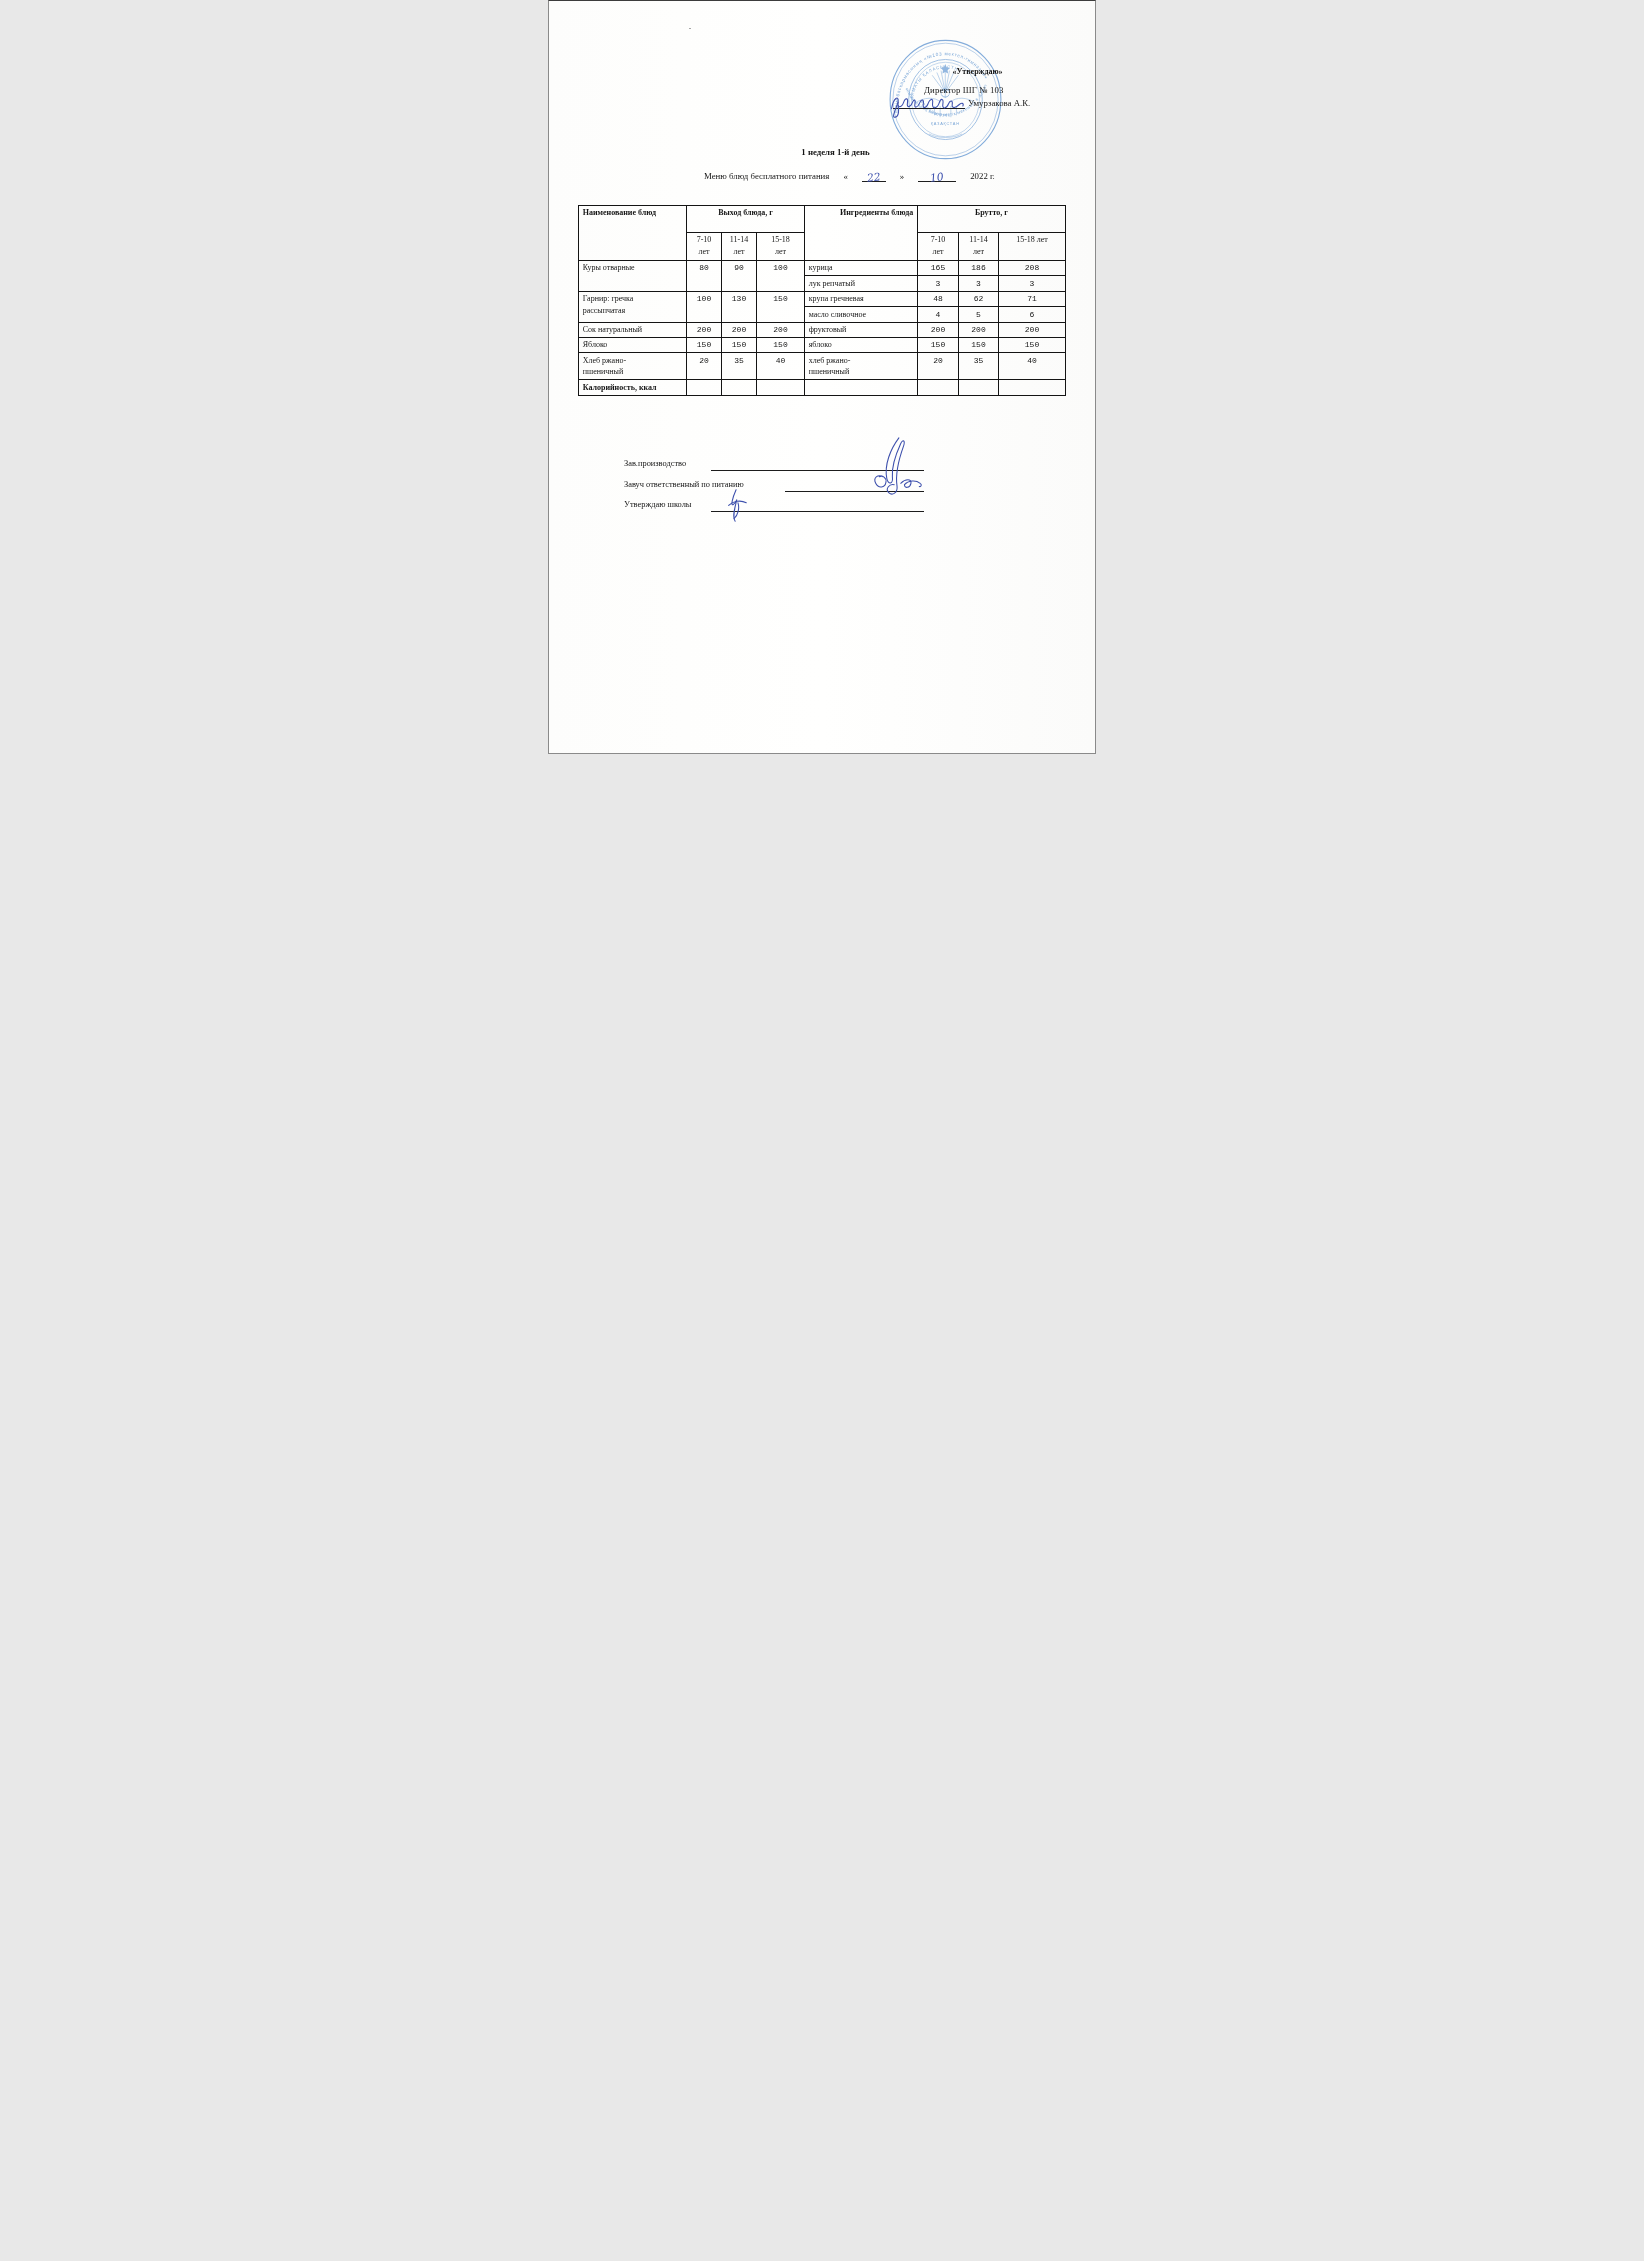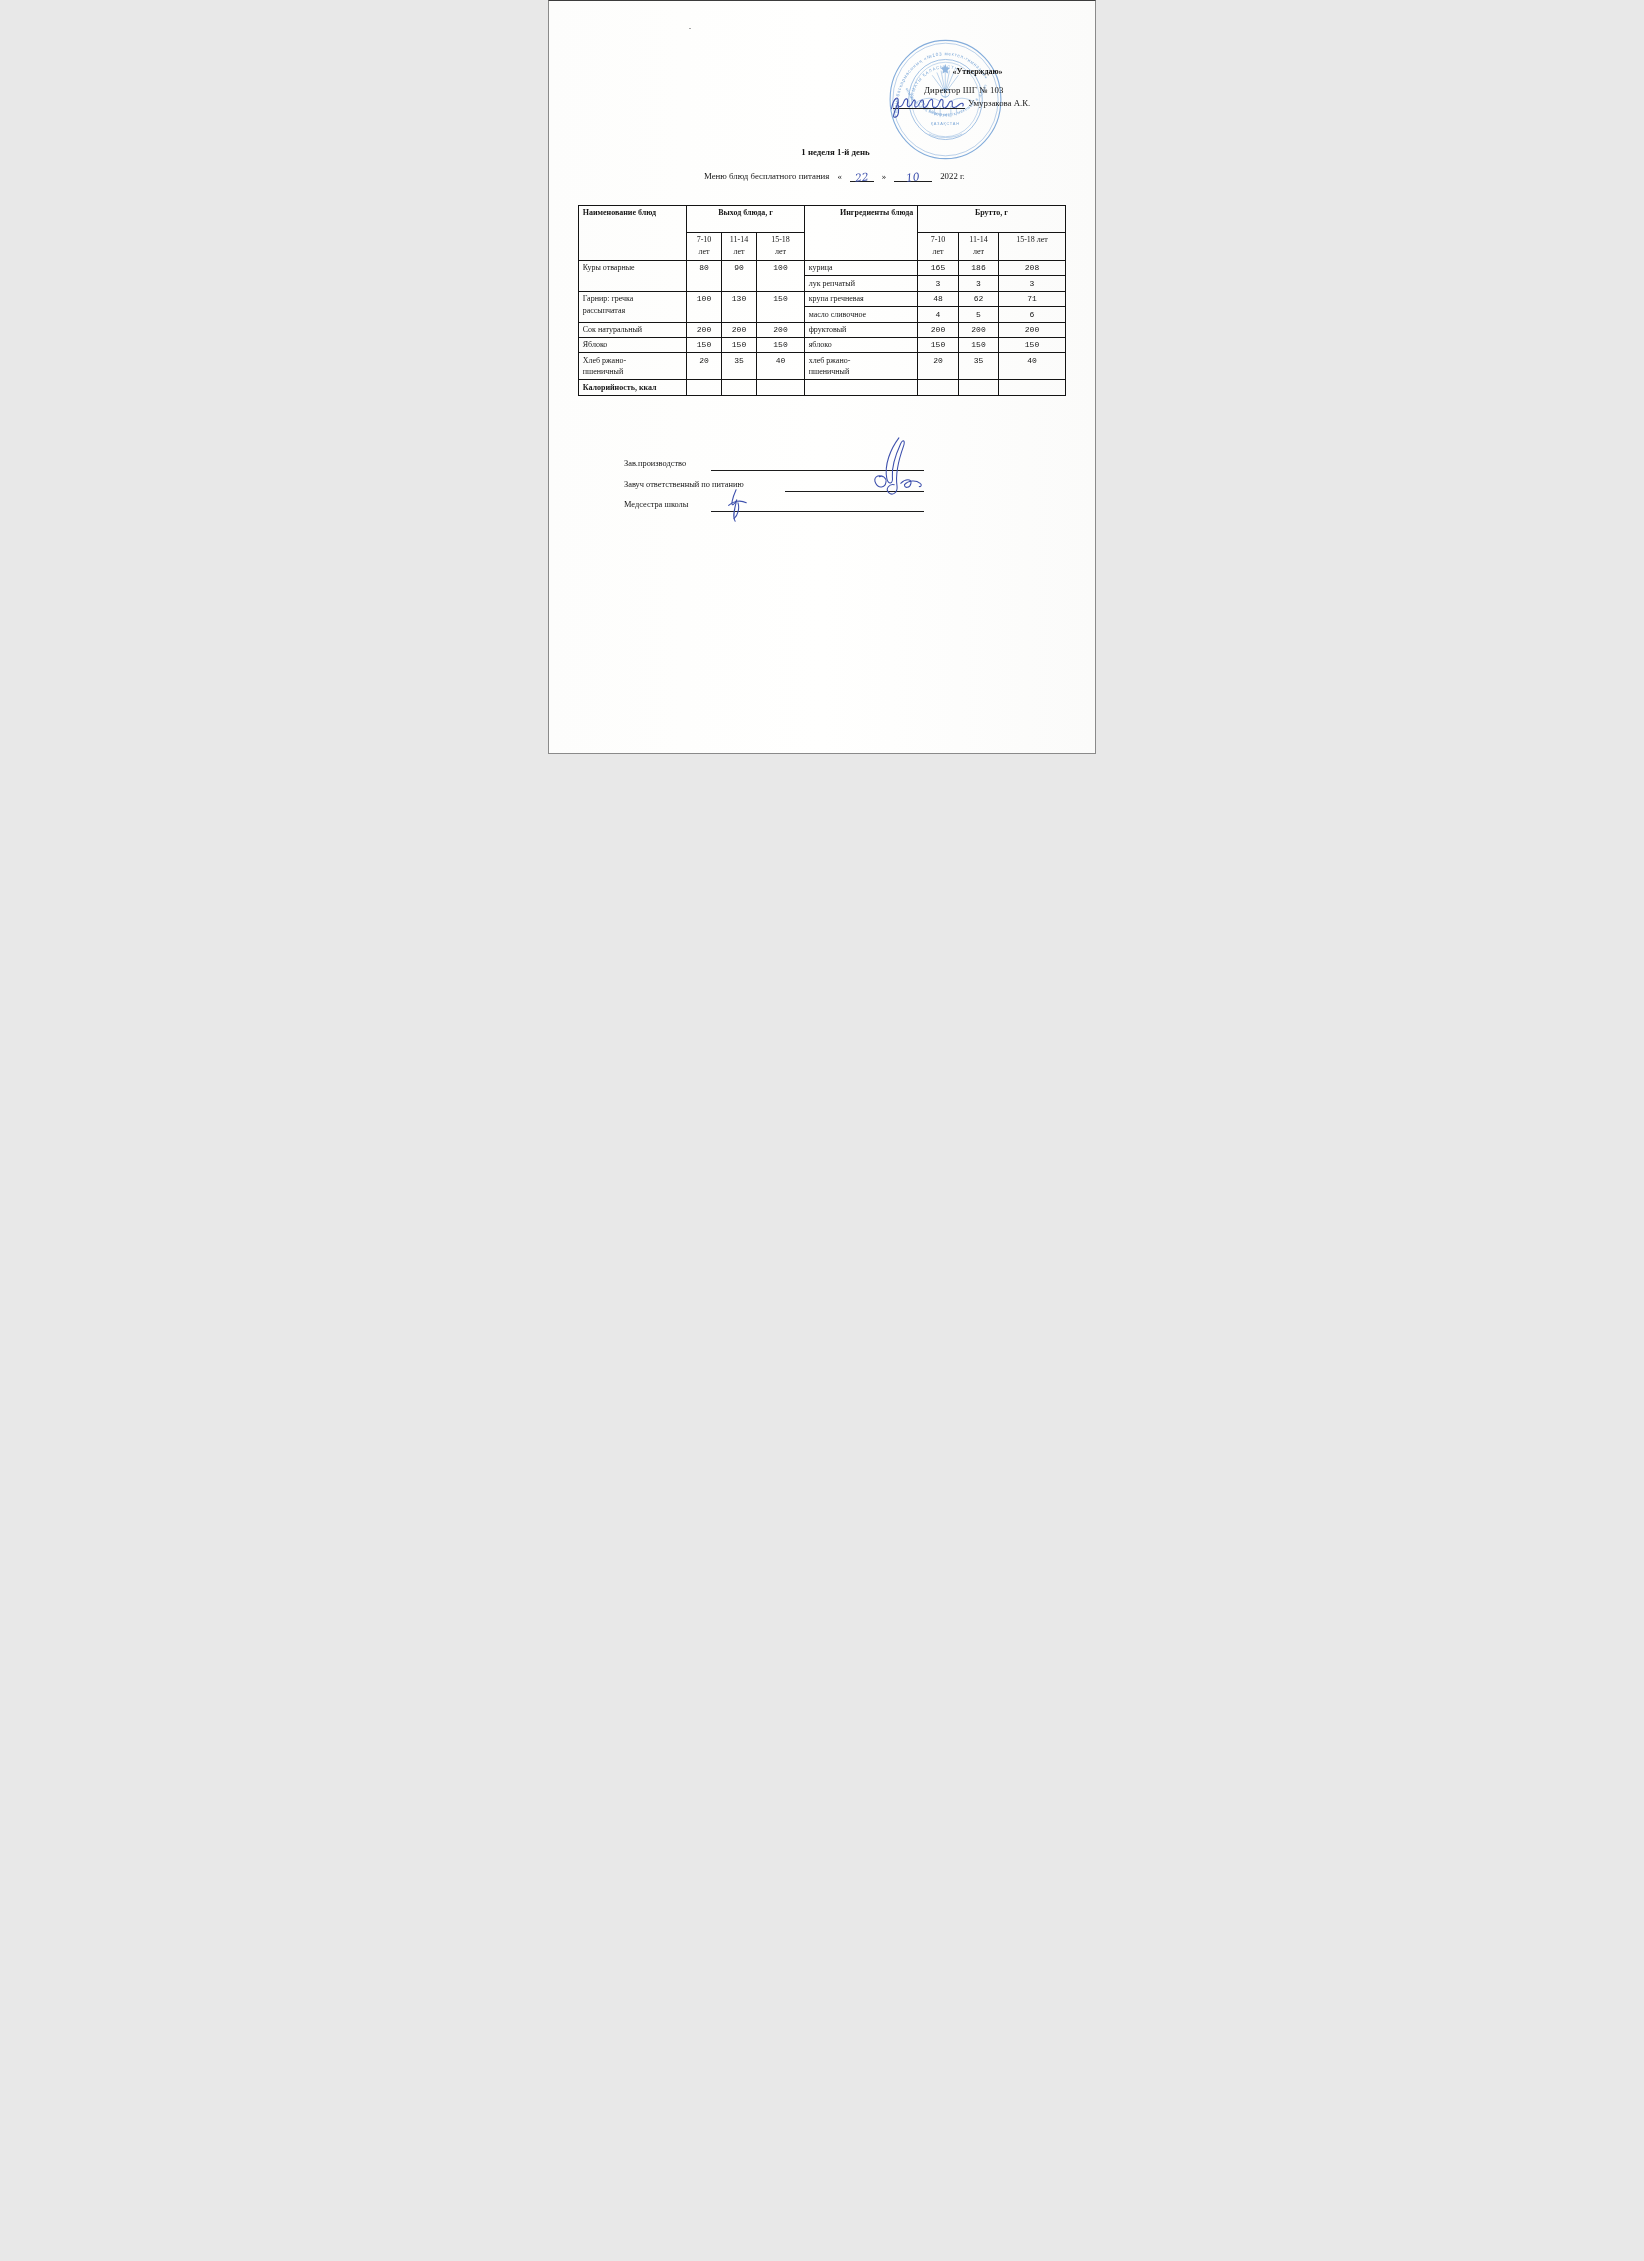--- a/index.html
+++ b/index.html
@@ -14,21 +14,21 @@
   .stamp{left:339px; top:37px; width:115px; height:123px; opacity:.92;}
   
   .approve{left:382px; top:66px; width:93px; text-align:center; font-weight:bold; font-size:8px;}
   .director{left:375px; top:84px; font-size:8.8px; letter-spacing:0.1px;}
   .dir-underline{left:344px; top:92px; width:72px; height:15px; border-bottom:0.9px solid #1c1c1c;}
   .dir-name{left:419px; top:97px; font-size:8.8px;}
   .sig-svg{stroke:#3d50ad; fill:none; stroke-width:2.3; stroke-linecap:round; stroke-linejoin:round;}
   .sig-director{left:337px; top:89px; width:82px; height:30px;}
   
   .title1{left:205px; top:146px; width:163px; text-align:center; font-weight:bold; font-size:8.8px;}
-  .date-line{left:155px; top:168px; font-size:8.8px; display:flex; align-items:baseline; gap:8px; white-space:nowrap;}
+  .date-line{left:155px; top:168px; font-size:8.8px; display:flex; align-items:baseline; gap:14px; white-space:nowrap;}
   .slot{display:inline-block; border-bottom:0.9px solid #1e1e1e; height:12px; text-align:center;}
   .slot.day{width:24px;} .slot.month{width:38px;}
   .hand{font-style:italic; color:#3d50ad; font-size:10.7px; display:inline-block; transform:rotate(-7deg); position:relative; top:1.9px; font-family:"DejaVu Serif",serif;}
   
   table.menu{left:29px; top:204px; position:absolute; border-collapse:collapse; table-layout:fixed;
     width:487px; border:1.4px solid #141414; font-size:8px;}
   table.menu td{border:0.9px solid #141414; padding:1.4px 3.7px; vertical-align:top; white-space:pre-line; line-height:1.45; overflow:hidden;}
   td.num{text-align:center; padding:1.4px 0.9px;font-family:Liberation Mono, monospace;}
   td.name-head{font-weight:bold; vertical-align:middle; padding-left:8.4px;}
   td.group-head{font-weight:bold; text-align:center; vertical-align:middle;}
@@ -237,21 +237,21 @@
       </tr>
     </tbody>
   </table>
 
   <div class="abs sig-label lab1">Зав.производство</div>
   <div class="abs line1"></div>
 
   <div class="abs sig-label lab2">Завуч ответственный по питанию</div>
   <div class="abs line2"></div>
 
-  <div class="abs sig-label lab3">Медсестра школы</div>
+  <div class="abs sig-label lab3">Утверждаю школы</div>
   <div class="abs line3"></div>
 
   <svg class="abs sig-svg sig-big" viewBox="0 0 150 138">
     <path d="M92,4 C74,28 60,62 66,92 C69,106 80,104 78,88 C76,66 86,38 96,16 C101,6 106,10 102,22 C92,50 84,82 88,108 C90,122 78,130 70,122 C62,114 72,102 82,105"></path>
     <path d="M58,88 C46,82 36,90 42,102 C48,114 62,112 64,100 C66,90 56,84 50,88"></path>
     <path d="M96,102 C106,92 120,92 118,102 C116,112 104,114 104,105 C112,96 128,94 138,102 C142,105 140,110 136,109"></path>
   </svg>
 
   <svg class="abs sig-svg sig-small" viewBox="0 0 64 82">
     <path d="M30,8 C22,26 18,44 24,40 C30,36 34,22 30,36 C26,52 22,68 28,76"></path>

